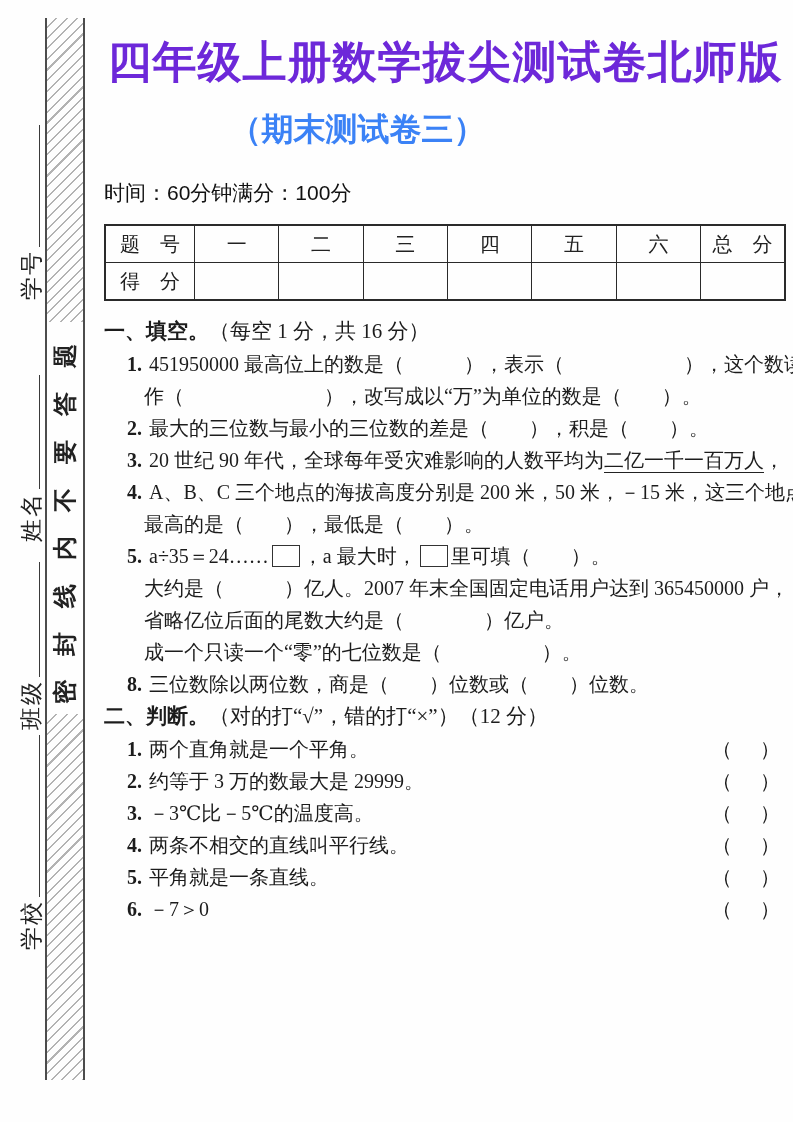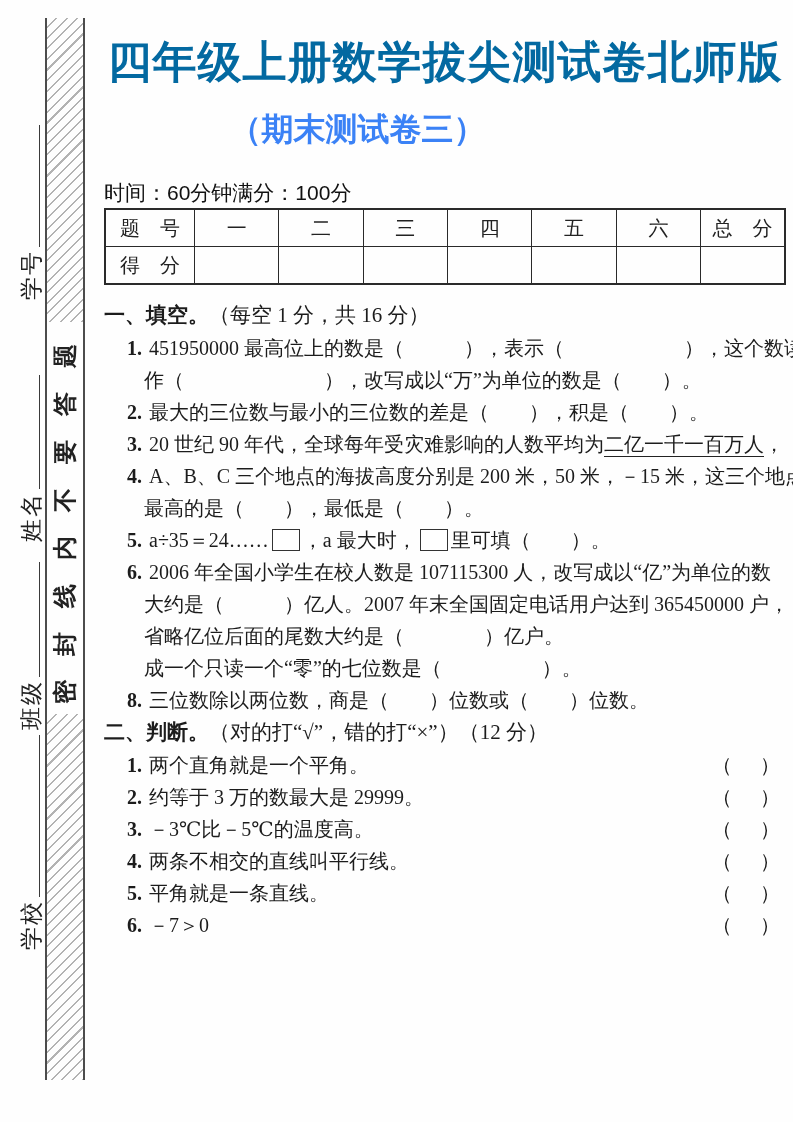--- a/index.html
+++ b/index.html
@@ -15,28 +15,28 @@
              font-weight:700;font-size:24px;letter-spacing:24px;padding-left:10px;color:#222;}
   .vfield{position:absolute;left:13px;height:34px;display:flex;align-items:flex-end;
           transform:rotate(-90deg);transform-origin:0 0;font-size:23px;color:#222;}
   .vfield .flabel{line-height:30px;letter-spacing:2px;white-space:nowrap;}
   .vfield .fline{flex:1;border-bottom:1.6px solid #3a3a3a;margin:0 0 7px 3px;}
 
   
   .main{position:absolute;left:104px;top:0;width:682px;}
   .title{margin-top:36px;font-family:"Liberation Sans","DejaVu Sans",sans-serif;
          font-weight:700;font-size:44px;line-height:52px;text-align:center;
-         letter-spacing:1px;color:#0369a1;white-space:nowrap;}
+         letter-spacing:1px;color:#6d28d9;white-space:nowrap;}
   .subtitle{margin-top:20px;font-family:"Liberation Sans","DejaVu Sans",sans-serif;
             font-weight:700;font-size:32px;line-height:42px;text-align:center;
             padding-right:175px;color:#3b82f6;}
   .time{margin-top:30px;font-family:"Liberation Sans","DejaVu Sans",sans-serif;
         font-weight:500;font-size:21px;line-height:26px;color:#111;}
 
-  table.score{margin-top:2px;width:100%;border-collapse:collapse;border:2px solid #2a2a2a;
+  table.score{margin-top:18px;width:100%;border-collapse:collapse;border:2px solid #2a2a2a;
               table-layout:fixed;}
   table.score td{border:1.5px solid #2a2a2a;height:36px;text-align:center;
                  font-size:20px;color:#222;padding:0;}
   table.score td.hcol{width:88px;}
 
   .sec-head{margin-top:14px;font-size:21px;line-height:33px;white-space:nowrap;}
   .sec-head b{font-weight:700;}
   .line{font-size:20px;line-height:32px;white-space:nowrap;}
   .line.first{padding-left:23px;}
   .line.cont{padding-left:40px;}
@@ -114,21 +114,20 @@
 
     <div class="line first"><b class="num">2.</b><span>最大的三位数与最小的三位数的差是（　　），积是（　　）。</span></div>
 
     <div class="line first"><b class="num">3.</b><span>20 世纪 90 年代，全球每年受灾难影响的人数平均为</span><span class="ul">二亿一千一百万人</span><span>，</span></div>
 
     <div class="line first"><b class="num">4.</b><span>A、B、C 三个地点的海拔高度分别是 200 米，50 米，－15 米，这三个地点</span></div>
     <div class="line cont"><span>最高的是（　　），最低是（　　）。</span></div>
 
     <div class="line first"><b class="num">5.</b><span>a÷35＝24……</span><span class="box"></span><span>，a 最大时，</span><span class="box"></span><span>里可填（　　）。</span></div>
 
-    <div class="line first"><b class="num">6.</b><span>2006 年全国小学生在校人数是 107115300 人，改写成以“亿”为单位的数</span></div>
     <div class="line cont"><span>大约是（　　　）亿人。2007 年末全国固定电话用户达到 365450000 户，</span></div>
     <div class="line cont"><span>省略亿位后面的尾数大约是（　　　　）亿户。</span></div>
 
     <div class="line cont"><span>成一个只读一个“零”的七位数是（　　　　　）。</span></div>
 
     <div class="line first"><b class="num">8.</b><span>三位数除以两位数，商是（　　）位数或（　　）位数。</span></div>
 
     <div class="sec-head" style="margin-top:0;"><b>二、判断。</b><span>（对的打“√”，错的打“×”）（12 分）</span></div>
 
     <div class="jrow">

